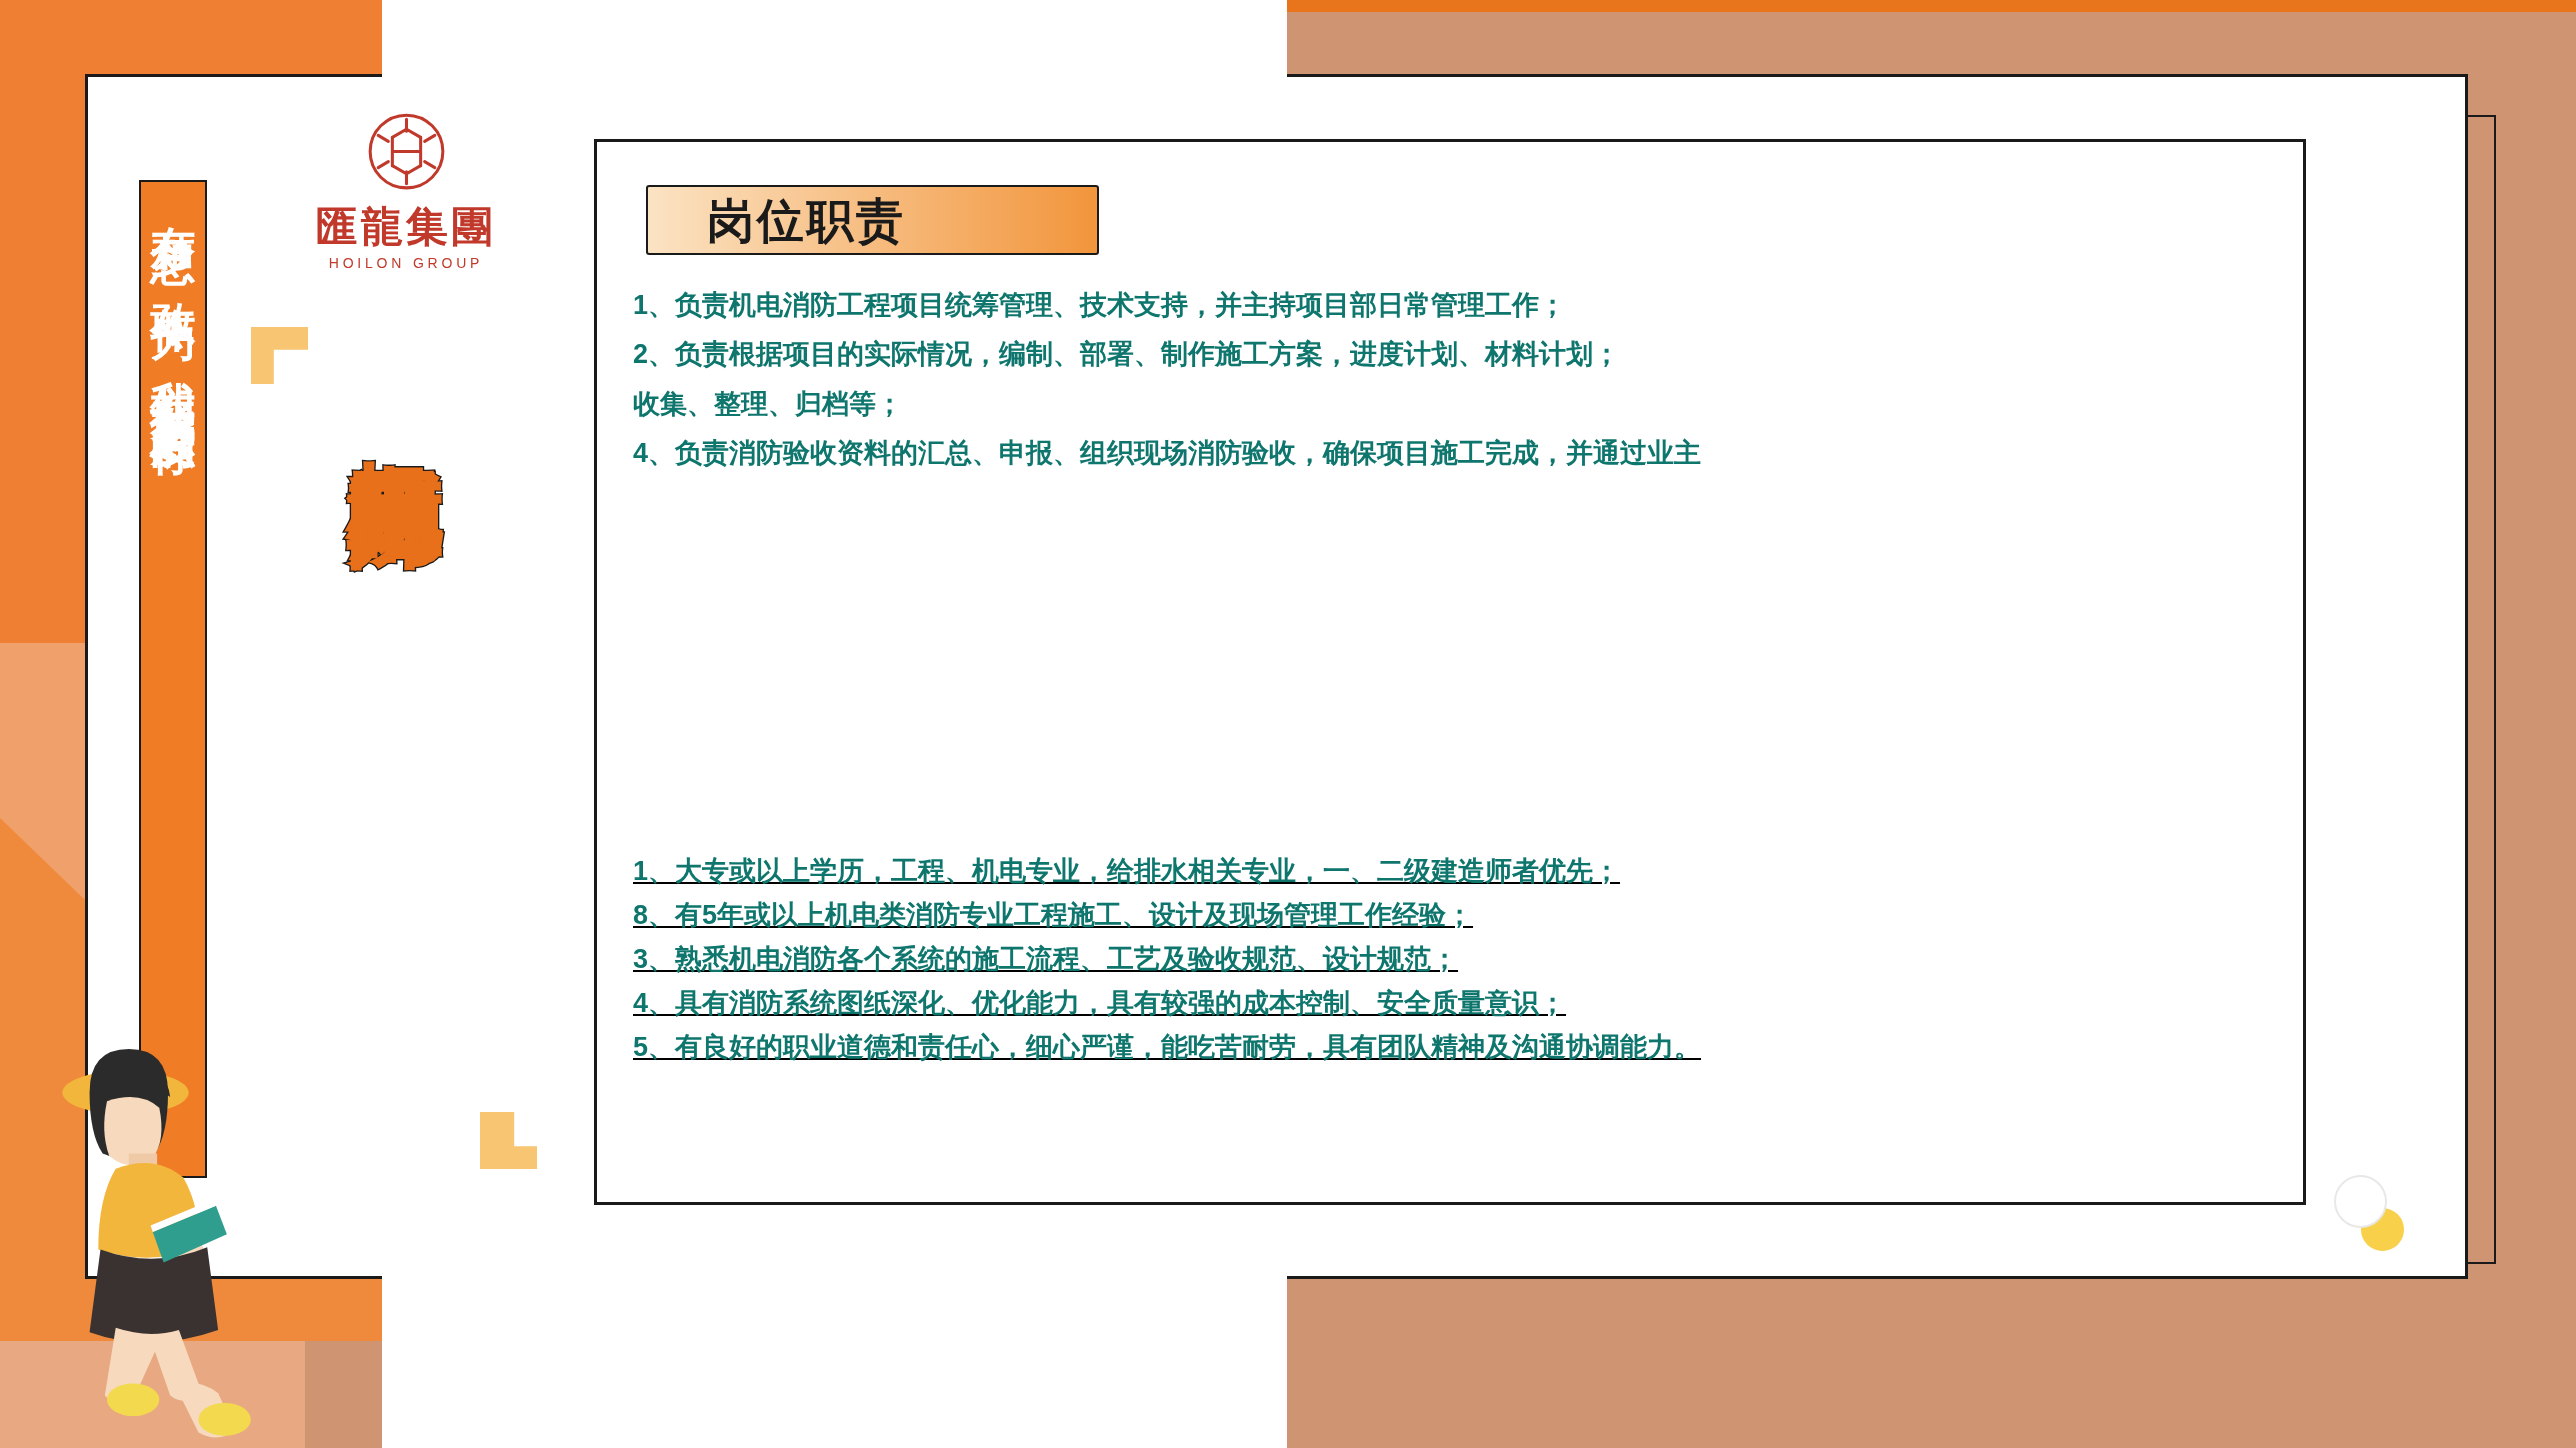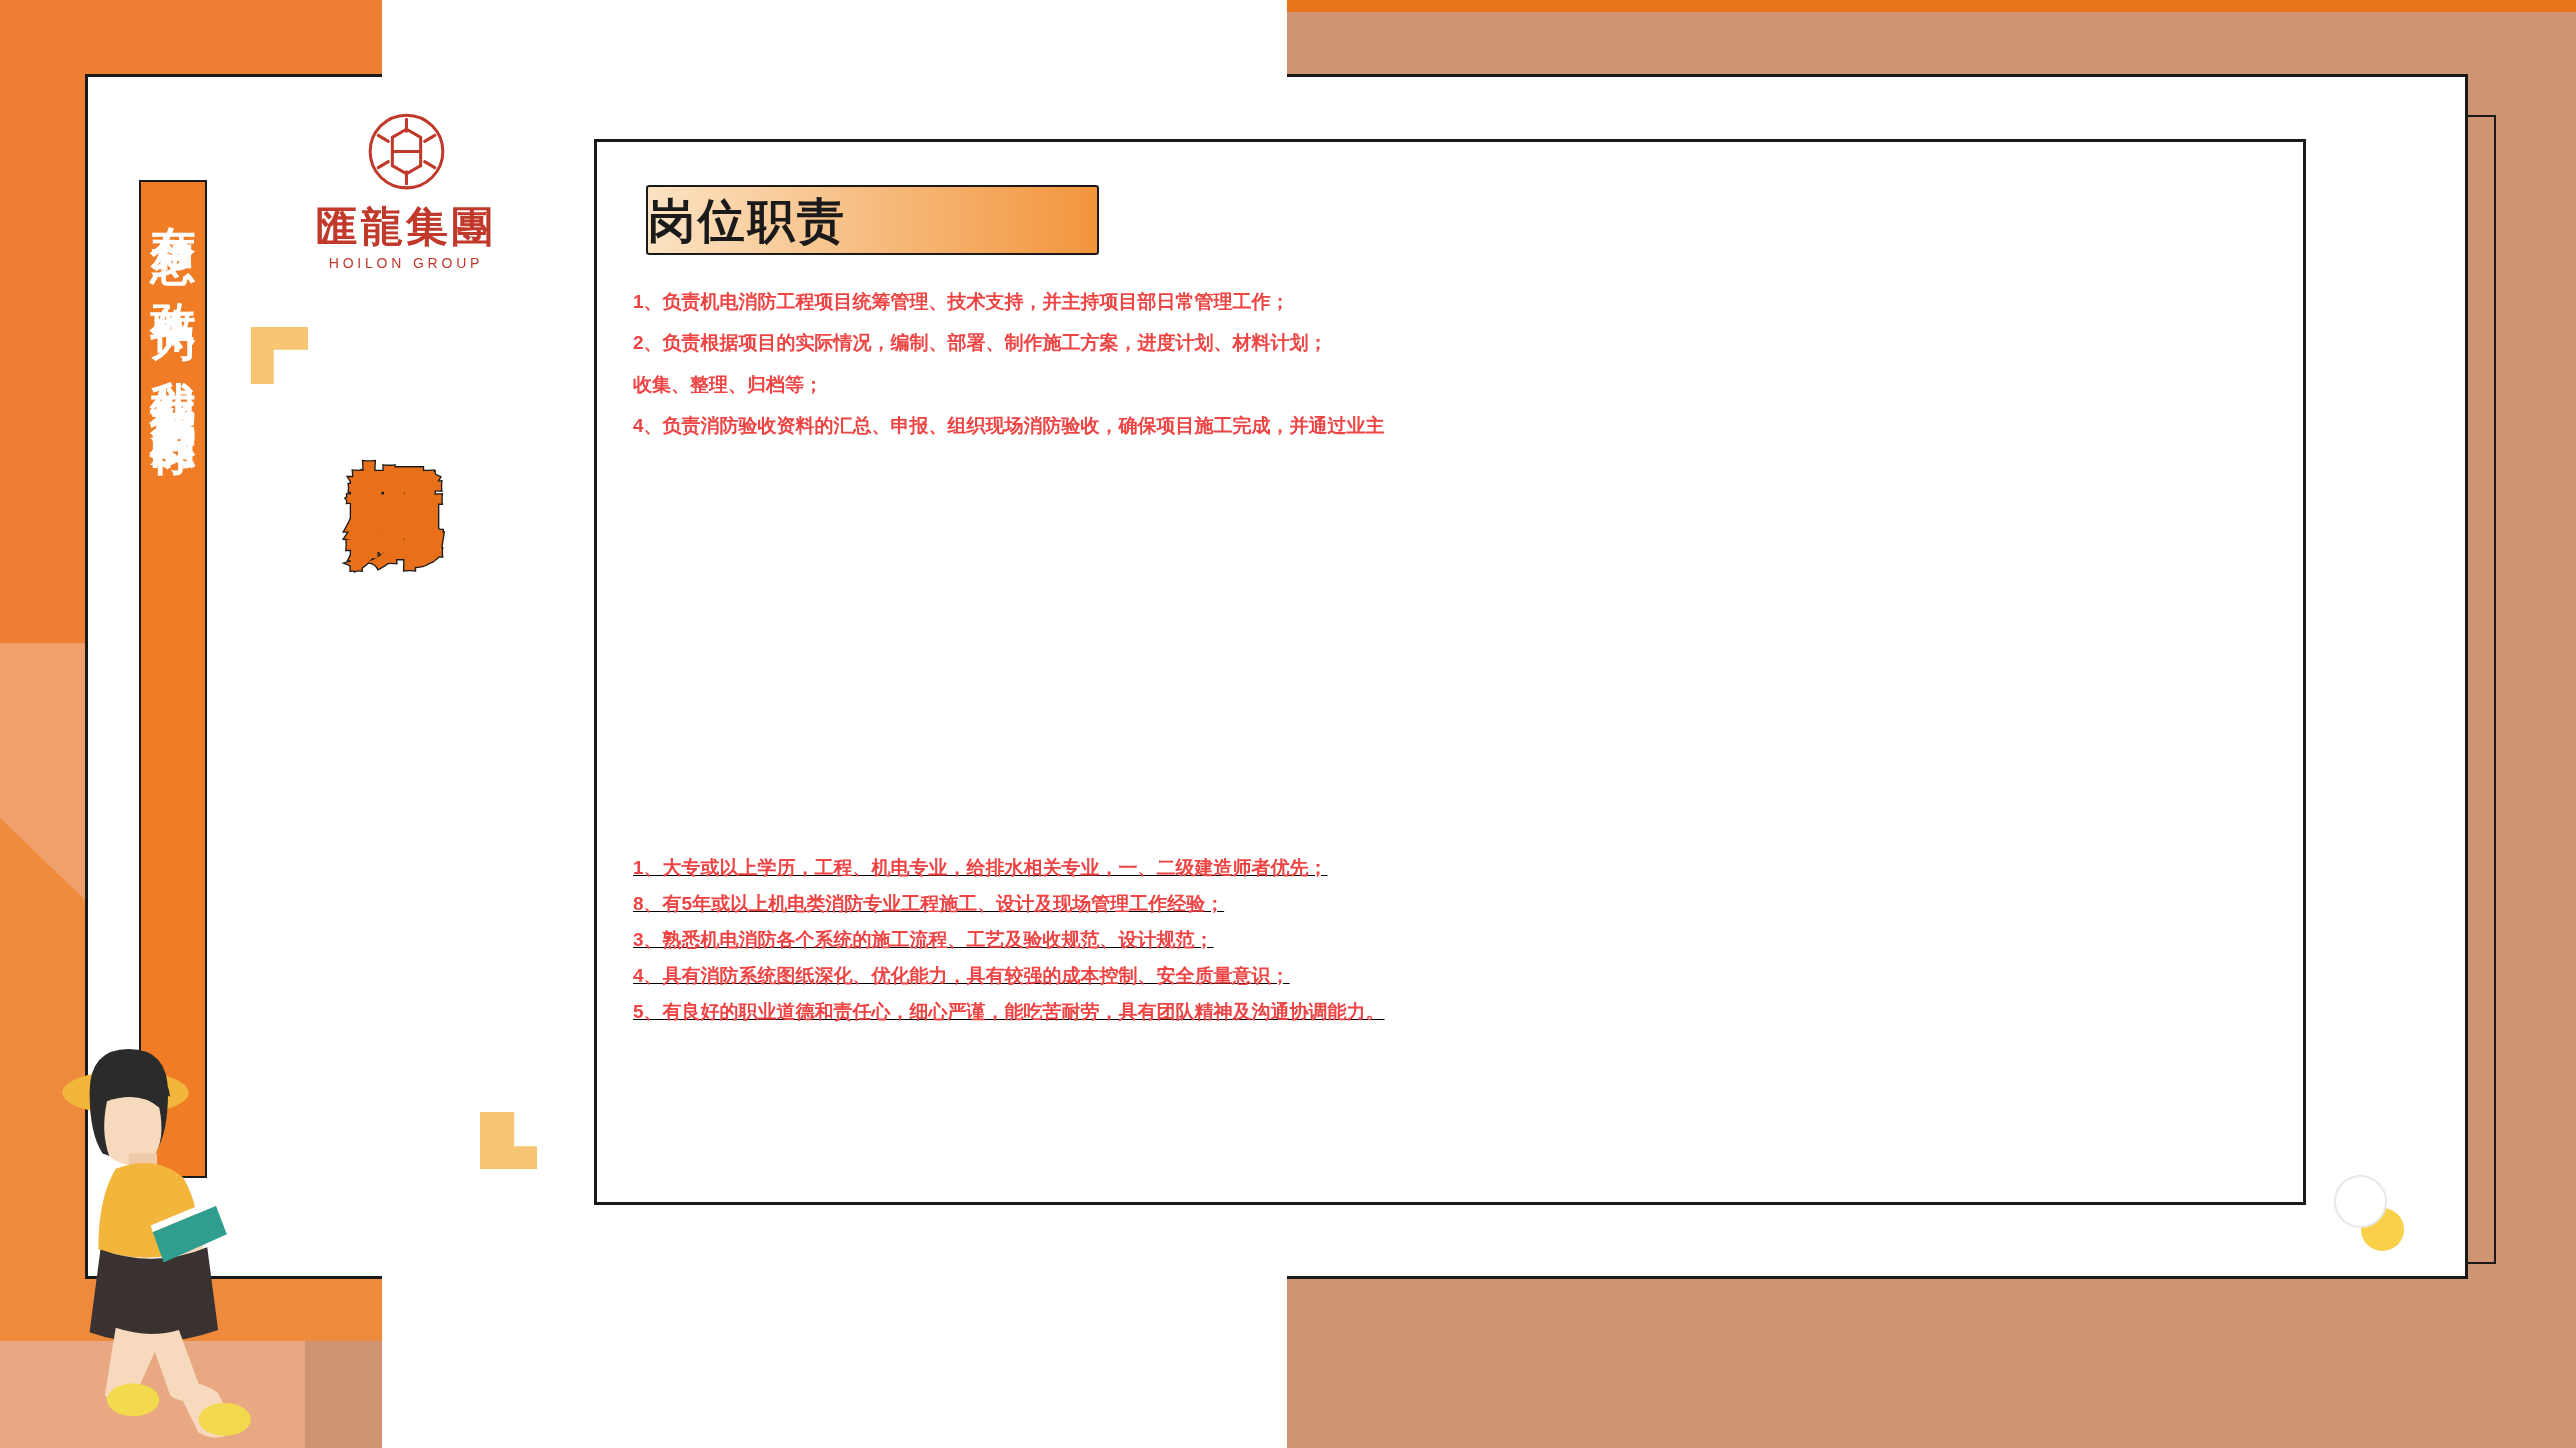--- a/index.html
+++ b/index.html
@@ -188,20 +188,21 @@
 
   
   .banner {
     position: absolute;
     height: 70px;
     background: linear-gradient(90deg, #fbe3c3 0%, #f2953c 100%);
     border: 2.7px solid #1a1a1a;
     box-sizing: border-box;
     display: flex;
     align-items: center;
+    padding-left: 59px;
     border-radius: 3.3px;
   }
   .banner-text {
     font-size: 47px;
     font-weight: bold;
     color: #1a1a1a;
     letter-spacing: 2.7px;
     line-height: 1;
   }
   #banner-duties { left: 646px; top: 185px; width: 453px; }
@@ -209,22 +210,22 @@
 
   
   .list {
     position: absolute;
     width: 1396px;
   }
   #list-duties { left: 633px; top: 292px; }
   #list-quals  { left: 633px; top: 858px; text-decoration: underline; }
 
   .list-line {
-    font-size: 19px;
-    color: #ef4444;
+    font-size: 27px;
+    color: #0f766e;
     font-weight: bold;
     line-height: 1.0;
     margin-bottom: 22.4px;
     white-space: nowrap;
     font-family: "Liberation Sans", sans-serif;
   }
   #list-quals .list-line { margin-bottom: 17px; }
 
   
   .girl {

